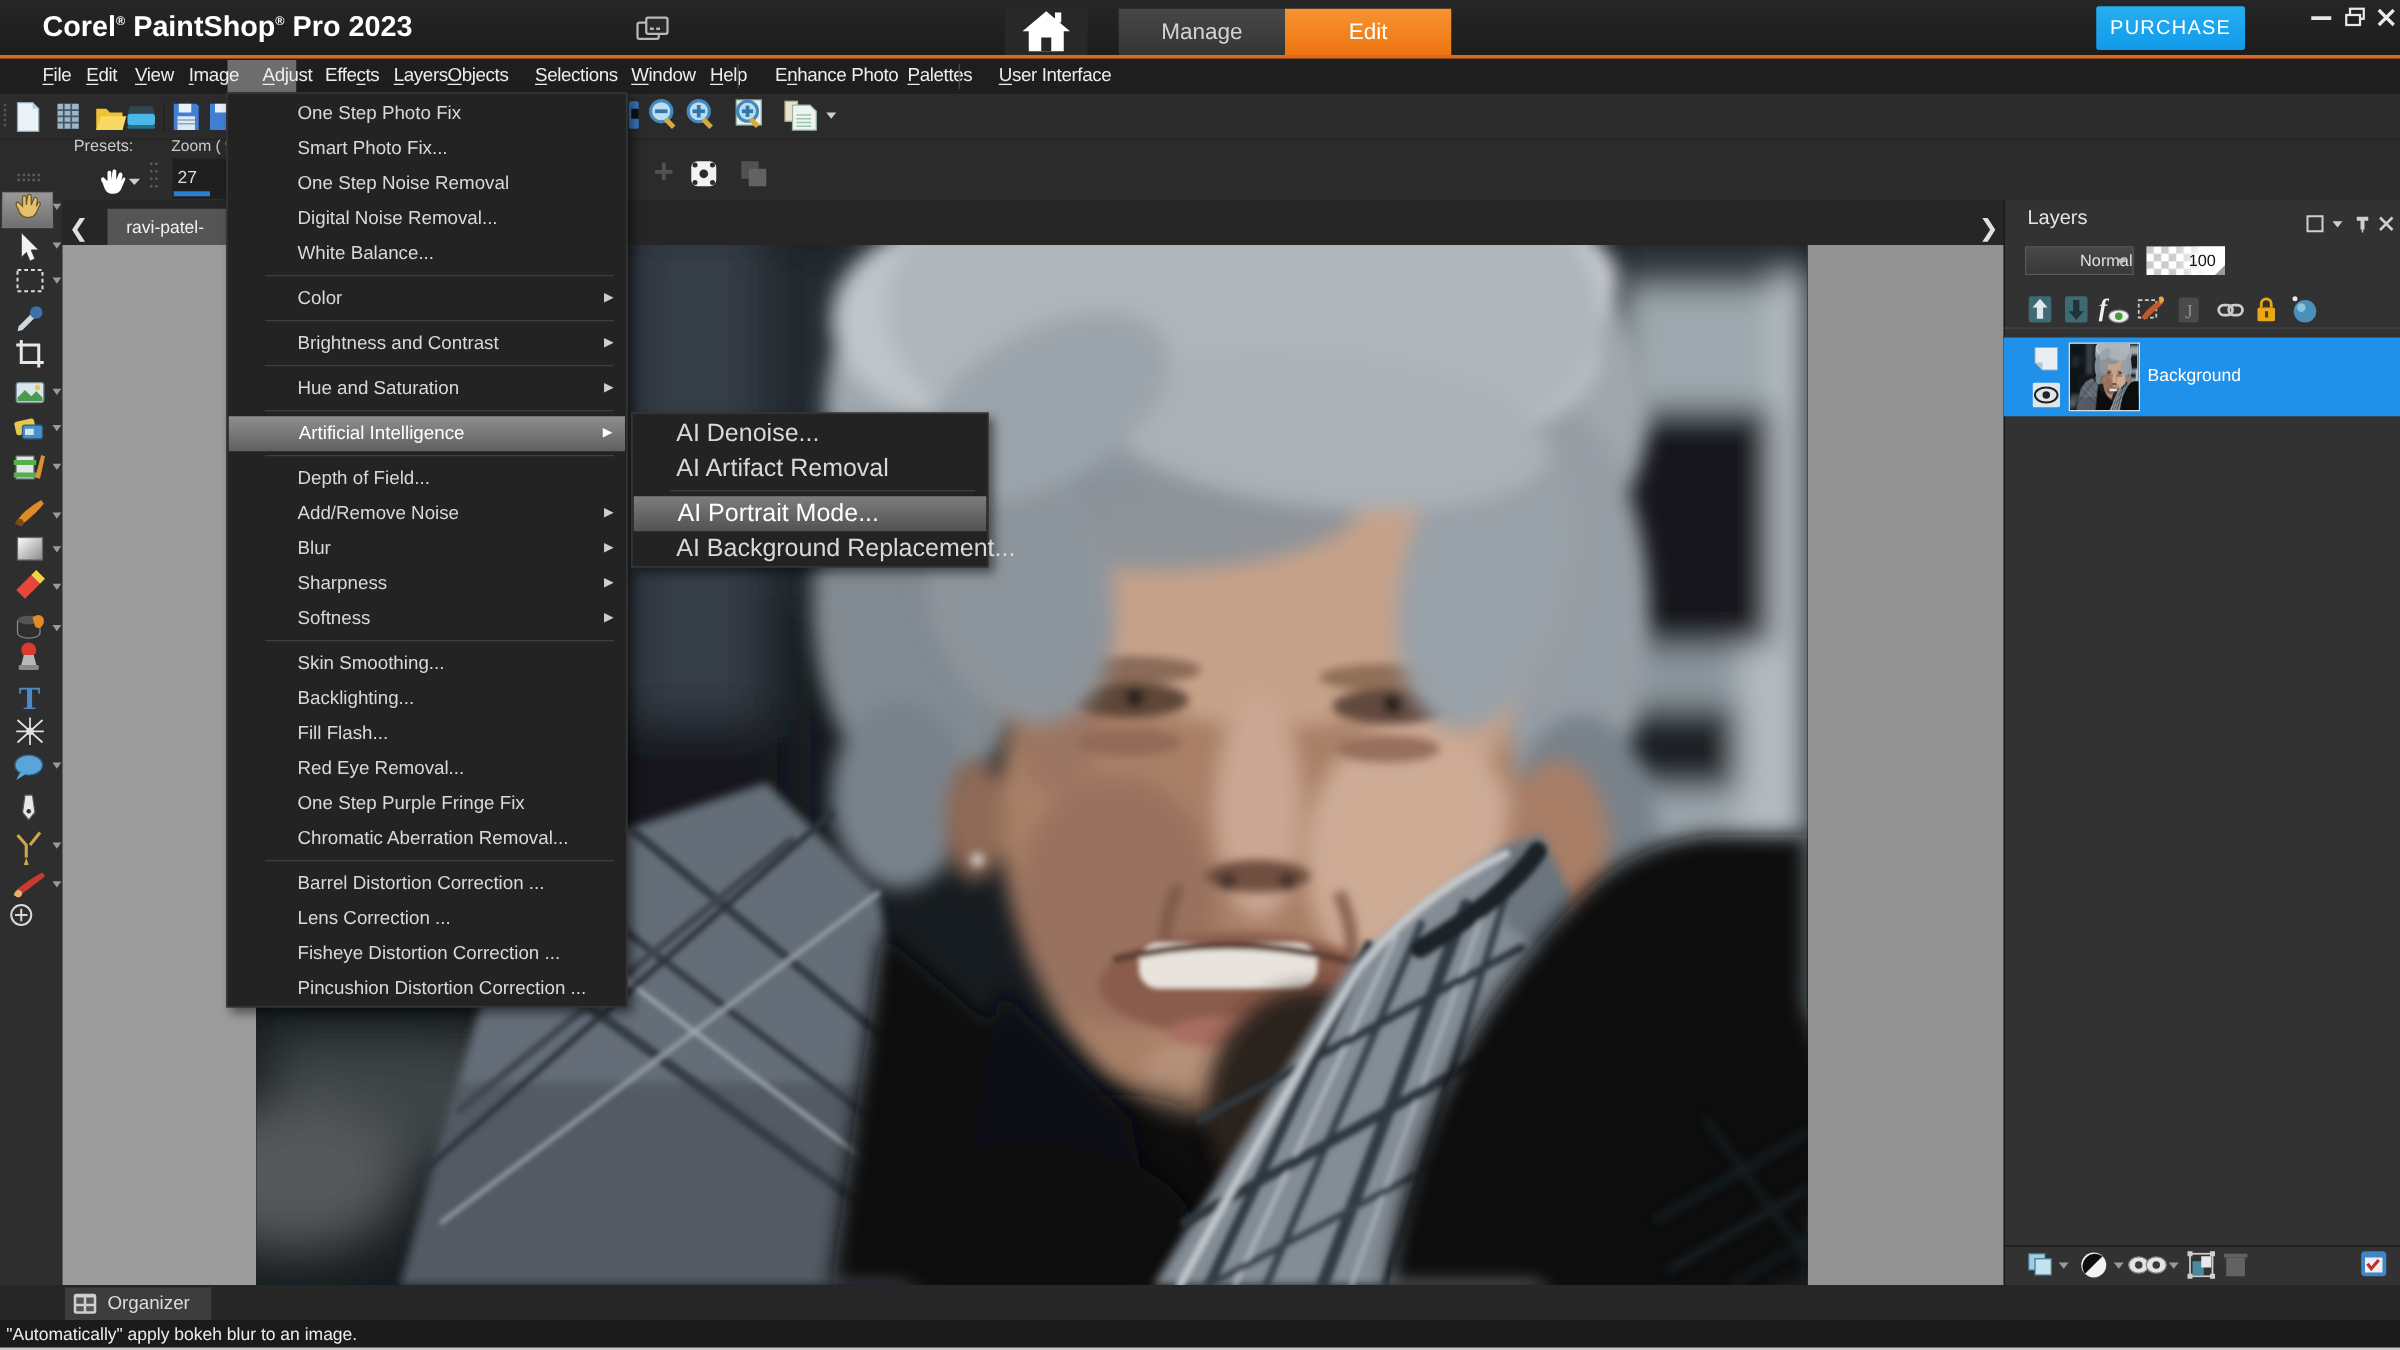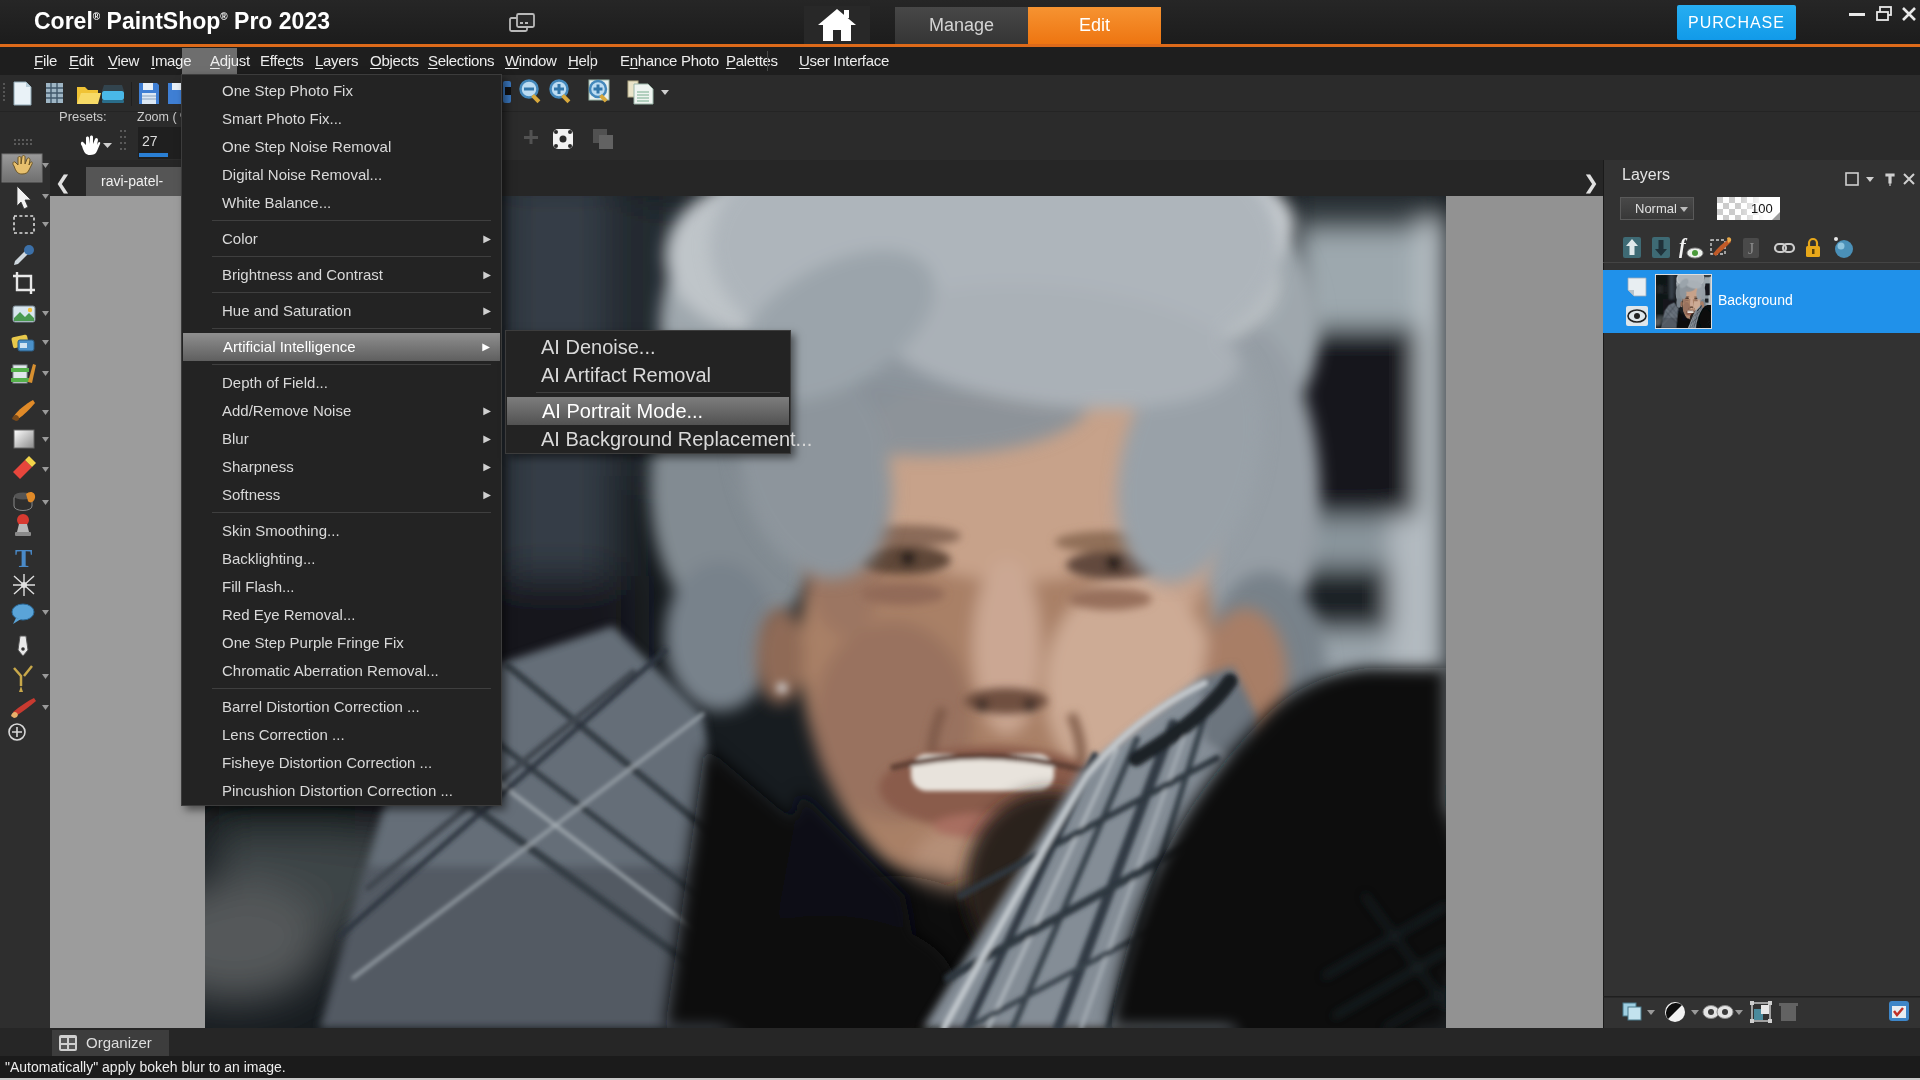--- a/index.html
+++ b/index.html
@@ -1,20 +1,20 @@
 <!DOCTYPE html>
 <html><head><meta charset="utf-8">
 <style>
   * { margin:0; padding:0; box-sizing:border-box; }
   html,body { width:1920px; height:1080px; overflow:hidden; background:#1e1e1e;
     font-family:"Liberation Sans", sans-serif; }
   .abs { position:absolute; }
   #app { position:relative; width:1920px; height:1080px; }
   u { text-decoration:underline; text-underline-offset:2px; }
-  .mi { position:relative; height:28px; line-height:28px; padding-left:40px; white-space:nowrap; }
+  .mi { position:relative; height:28px; line-height:28px; padding-left:56px; white-space:nowrap; }
   .msep { height:8px; position:relative; }
   .msep div { position:absolute; left:30px; right:10px; top:3px; height:1px; background:#3f3f3f; }
   .arr { position:absolute; right:10px; top:0; font-size:10px; color:#cfcfcf; }
   .mi.hil { background:linear-gradient(#8f8f8f,#5f5f5f); color:#ffffff; margin:0 1px; }
   .mi.hil2 { background:linear-gradient(#7d7d7d,#525252); color:#ffffff; margin:0 1px; padding-left:34px; }
   #aisubmenu .mi { padding-left:35px; }
 </style>
 </head>
 <body>
 <div id="app">
@@ -54,21 +54,21 @@
 <div class="abs" style="left:0;top:47px;width:1920px;height:28px;background:#1e1e1e;"></div>
 <div class="abs" style="left:182px;top:48px;width:55px;height:26px;background:#6e6e6e;"></div>
 <div class="abs" id="menubar" style="left:0;top:47px;width:1920px;height:28px;color:#ededed;font-size:15px;line-height:27px;letter-spacing:-0.3px;margin-left:20px;">
   <span class="abs" style="left:14px;"><u>F</u>ile</span>
   <span class="abs" style="left:49px;"><u>E</u>dit</span>
   <span class="abs" style="left:88px;"><u>V</u>iew</span>
   <span class="abs" style="left:131px;"><u>I</u>mage</span>
   <span class="abs" style="left:190px;"><u>A</u>djust</span>
   <span class="abs" style="left:240px;">Effe<u>c</u>ts</span>
   <span class="abs" style="left:295px;"><u>L</u>ayers</span>
-  <span class="abs" style="left:350px;"><u>O</u>bjects</span>
+  <span class="abs" style="left:338px;"><u>O</u>bjects</span>
   <span class="abs" style="left:408px;"><u>S</u>elections</span>
   <span class="abs" style="left:485px;"><u>W</u>indow</span>
   <span class="abs" style="left:548px;"><u>H</u>elp</span>
   <span class="abs" style="left:600px;">E<u>n</u>hance Photo</span>
   <span class="abs" style="left:706px;"><u>P</u>alettes</span>
   <span class="abs" style="left:779px;"><u>U</u>ser Interface</span>
 </div>
 <div class="abs" style="left:590px;top:51px;width:1px;height:20px;background:#4a4a4a;"></div>
 <div class="abs" style="left:767px;top:51px;width:1px;height:20px;background:#4a4a4a;"></div>
 
@@ -456,21 +456,21 @@
 </div>
 
 <div class="abs" style="left:1603px;top:160px;width:317px;height:868px;background:#323232;border-left:1px solid #1a1a1a;"></div>
 <div class="abs" style="left:1622px;top:166px;color:#e4e4e4;font-size:16px;">Layers</div>
 <svg class="abs" style="left:1840px;top:170px;" width="80" height="18" viewBox="0 0 80 18">
   <rect x="6" y="3" width="12" height="12" fill="none" stroke="#cfcfcf" stroke-width="1.6"></rect>
   <path d="M26 7 l8 0 l-4 5 z" fill="#cfcfcf"></path>
   <path d="M46 4 h8 v2 h-3 v7 h-2 v-7 h-3 Z M50 13 v3" stroke="#cfcfcf" stroke-width="1.2" fill="#cfcfcf"></path>
   <path d="M64 4 L74 14 M74 4 L64 14" stroke="#cfcfcf" stroke-width="2"></path>
 </svg>
-<div class="abs" style="left:1620px;top:197px;width:74px;height:23px;background:linear-gradient(#484848,#383838);border:1px solid #5a5a5a;color:#e0e0e0;font-size:13px;line-height:21px;padding-left:14px;">Normal
+<div class="abs" style="left:1620px;top:197px;width:87px;height:23px;background:linear-gradient(#484848,#383838);border:1px solid #5a5a5a;color:#e0e0e0;font-size:13px;line-height:21px;padding-left:14px;text-align:right;">Normal
   <svg class="abs" style="right:4px;top:8px;" width="10" height="7" viewBox="0 0 10 7">
         <path d="M1 1 l8 0 l-4 5 z" fill="#bbb"></path>
       </svg>
 </div>
 <svg class="abs" style="left:1717px;top:197px;" width="63" height="23" viewBox="0 0 63 23">
   <defs>
         <pattern id="chk" width="12" height="12" patternUnits="userSpaceOnUse">
     <rect width="12" height="12" fill="#ffffff"></rect>
           <rect width="6" height="6" fill="#cccccc"></rect>
           <rect x="6" y="6" width="6" height="6" fill="#cccccc"></rect>

